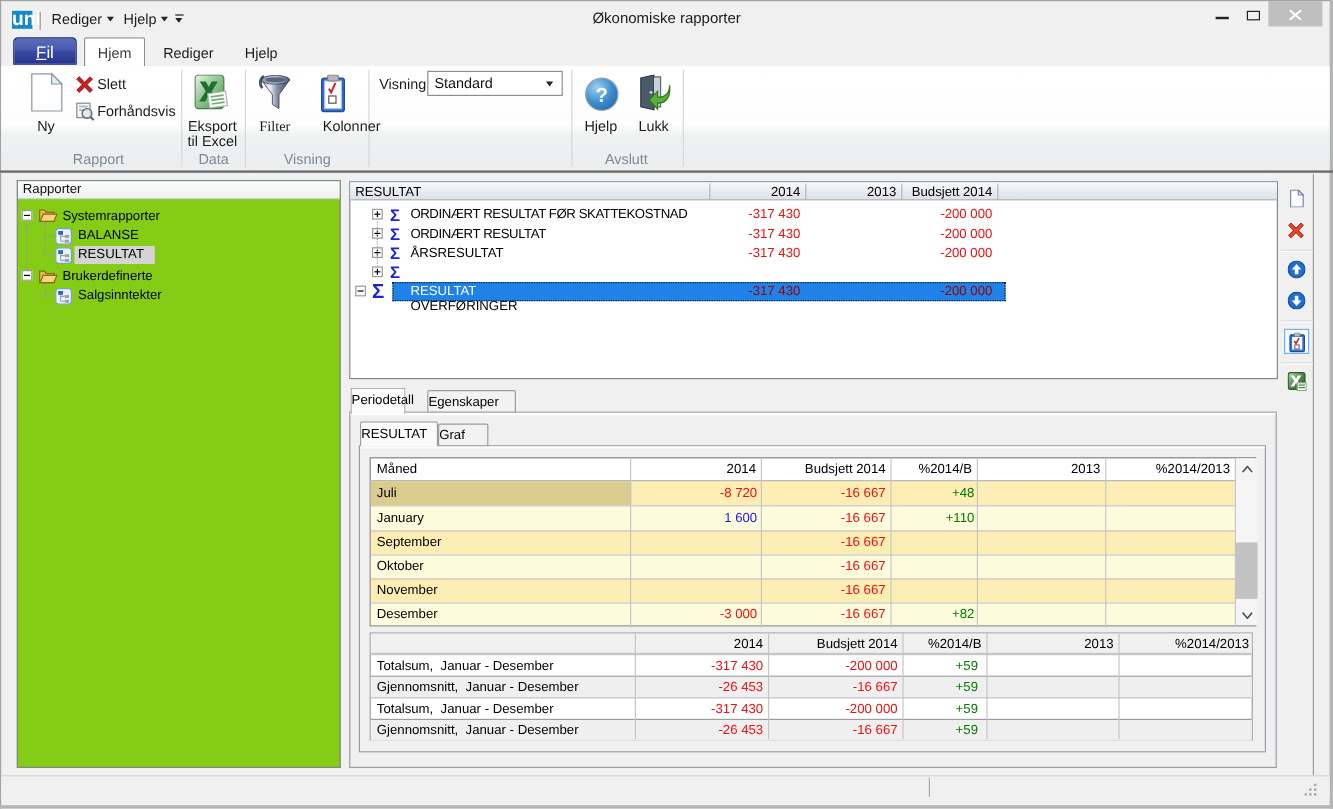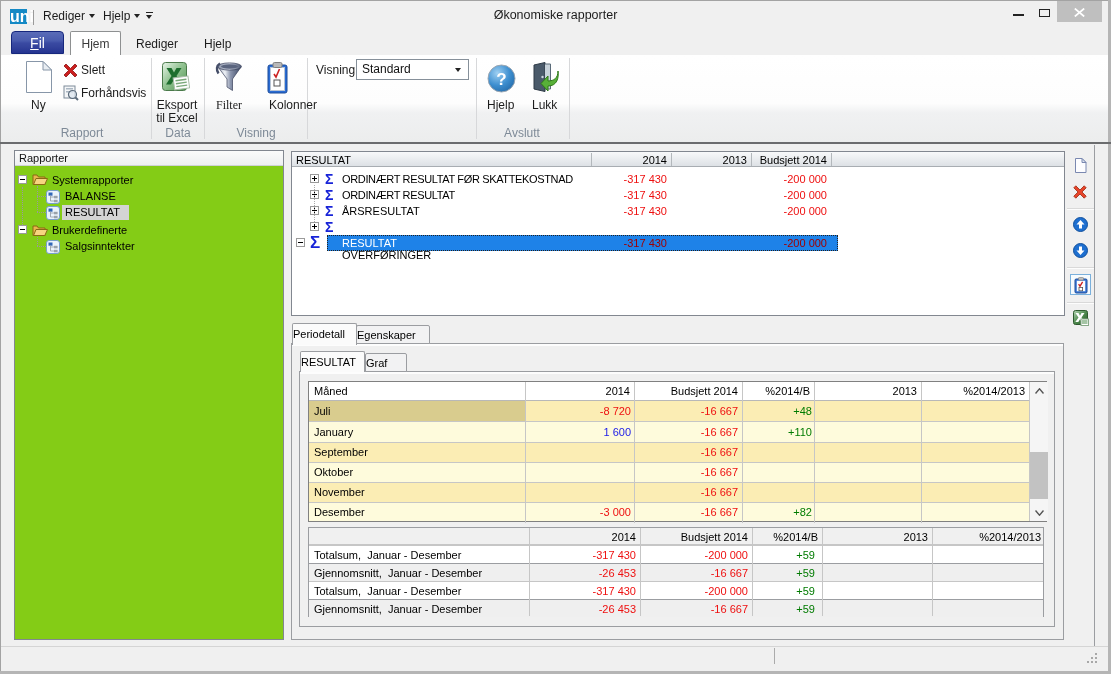--- a/index.html
+++ b/index.html
@@ -49,21 +49,21 @@
 .sigma { font-weight:bold; color:#1824d8; font-size:14px; position:absolute; }
 .rowtxt { font-size:11px; position:absolute; }
 .red { color:#ee1010; }
 .green { color:#007b00; }
 .blue { color:#1a1ae8; }
 
 #rtoolbar { left:1066px; top:145px; width:29px; height:501px; background:#f0f0f0; border-right:1px solid #9b9da1; }
 .tsep { left:1067px; width:27px; height:2px; border-top:1px solid #d9d9d9; border-bottom:1px solid #fdfdfd; position:absolute; }
 
 #botpanel { left:291px; top:343px; width:773px; height:297px; background:#f0f0f0; border:1px solid #9b9da1; }
-#tab-period { left:292px; top:323px; width:65px; height:22px; background:#fbfbfb; border:1px solid #9b9da1; border-radius:2px 2px 0 0; line-height:20px; z-index:3; border-bottom:none; font-size:11px; }
+#tab-period { left:292px; top:323px; width:46px; height:22px; background:#fbfbfb; border:1px solid #9b9da1; border-radius:2px 2px 0 0; line-height:20px; z-index:3; border-bottom:none; font-size:11px; }
 #tab-egen { left:356px; top:325px; width:74px; height:19px; background:#f2f2f3; border:1px solid #9b9da1; border-radius:2px 2px 0 0; line-height:18px; z-index:1; font-size:11px; }
 #subpanel { left:299px; top:371px; width:756px; height:256px; background:#f0f0f0; border:1px solid #9b9da1; }
 #tab-res { left:300px; top:351px; width:65px; height:21px; background:#fbfbfb; border:1px solid #9b9da1; border-radius:2px 2px 0 0; line-height:20px; z-index:3; border-bottom:none; font-size:11px; }
 #tab-graf { left:365px; top:353px; width:42px; height:19px; background:#f2f2f3; border:1px solid #9b9da1; border-radius:2px 2px 0 0; line-height:18px; z-index:1; font-size:11px; }
 
 #mtable { left:308px; top:381px; width:739px; height:141px; background:#fff; border:1px solid #808080; }
 .mrow { position:absolute; left:0; width:721px; }
 .mcol { position:absolute; top:0; width:1px; height:141px; background:#c6c6c6; }
 .mcell { position:absolute; font-size:11px; line-height:20px; }
 

